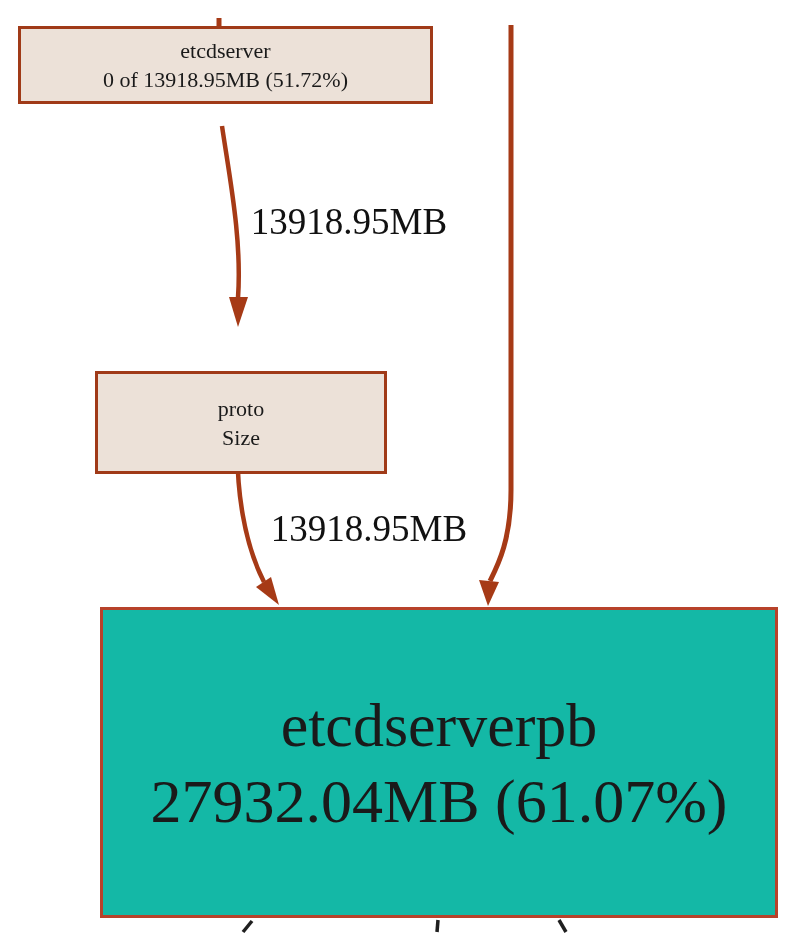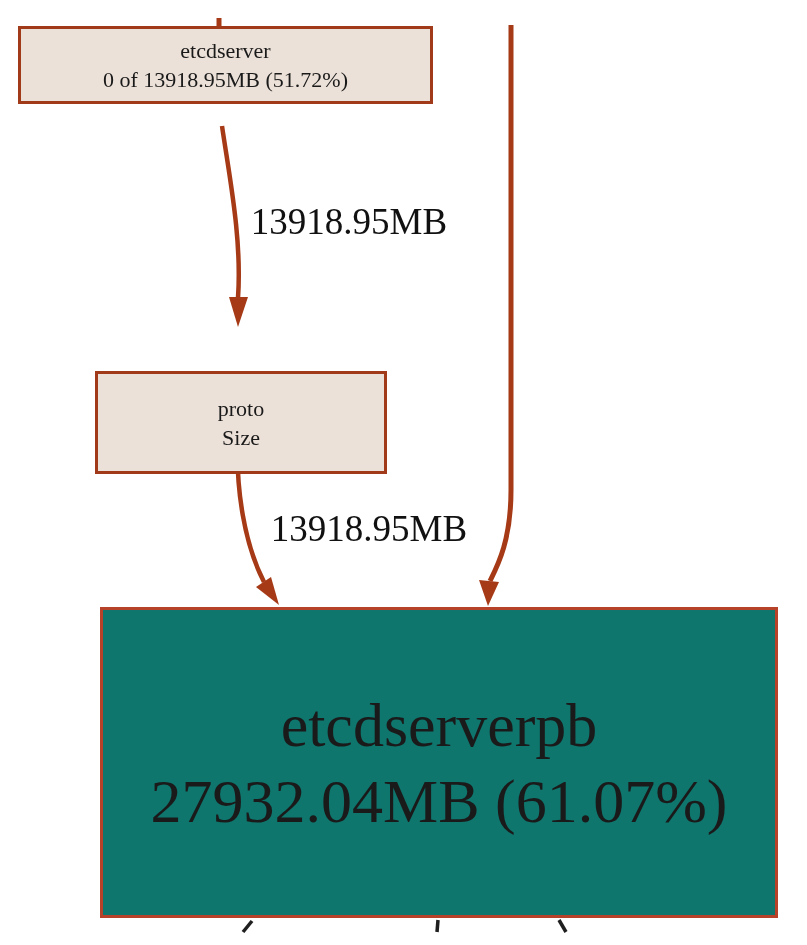--- a/index.html
+++ b/index.html
@@ -56,21 +56,21 @@
     border: 3px solid #a03a18;
     font-size: 22px;
     line-height: 29px;
     margin-top: 42px;
   }
   .node-marshal {
     left: 100px;
     top: 607px;
     width: 678px;
     height: 311px;
-    background: #0f766e;
+    background: #14b8a6;
     border: 3px solid #b7422a;
     font-size: 62px;
     line-height: 76px;
   }
   .edge-label {
     position: absolute;
     z-index: 3;
     color: #111111;
     font-size: 37px;
     white-space: nowrap;

